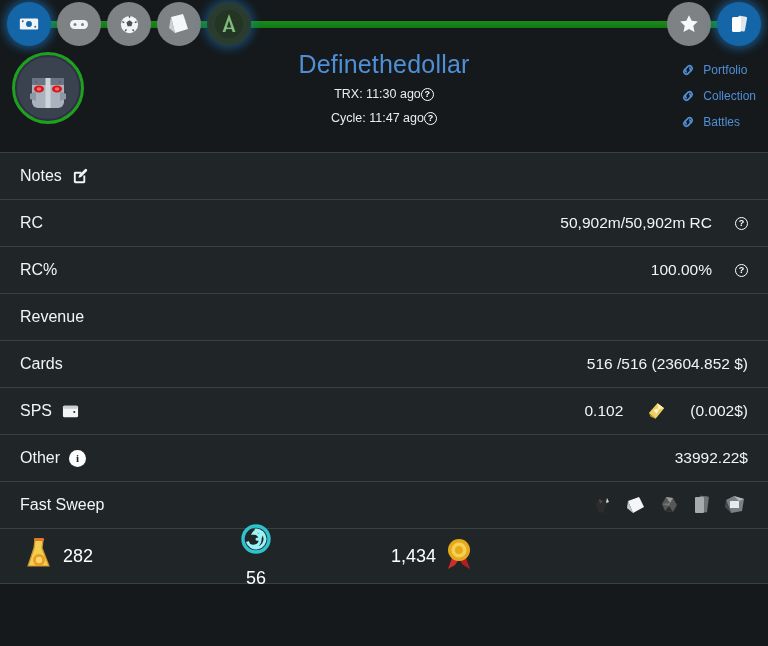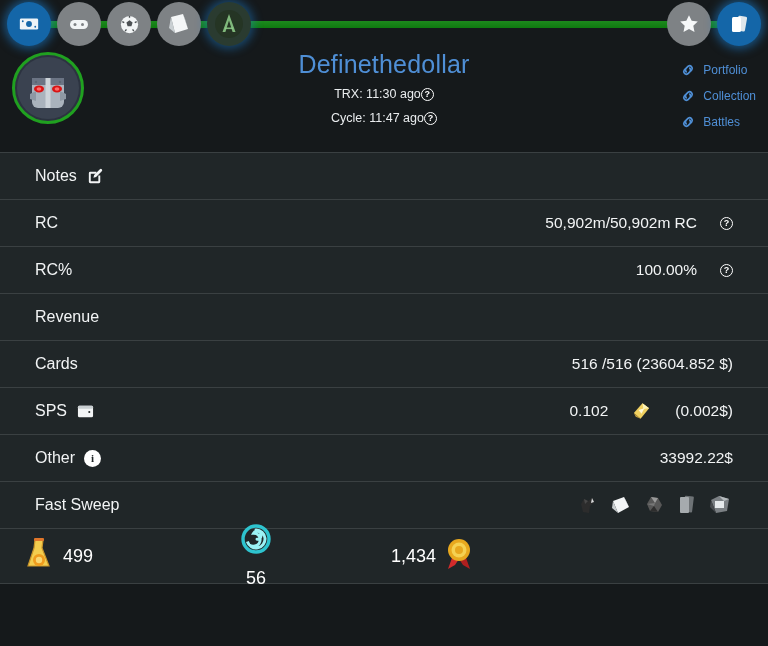--- a/index.html
+++ b/index.html
@@ -60,21 +60,21 @@
     color: #4f8fd6; font-size: 12px; margin-bottom: 10px;
   }
   .link-row svg { flex: 0 0 auto; }
 
   
   .rows { border-top: 1px solid #3a4042; }
   .row {
     height: 47px; background: #202628;
     border-bottom: 1px solid #3a4042;
     display: flex; align-items: center;
-    padding: 0 35px;
+    padding: 0 20px;
   }
   .row .label {
     font-size: 16px; color: #f2f4f5; display: flex; align-items: center; gap: 9px;
     white-space: nowrap;
   }
   .row .value {
     margin-left: auto; font-size: 15.5px; color: #f2f4f5;
     display: flex; align-items: center; gap: 23px; white-space: nowrap;
   }
   .icon-white { display: inline-flex; align-items: center; }
@@ -344,21 +344,21 @@
     <div class="res c1">
       <span>
         <svg width="30" height="34" viewBox="0 0 30 34">
           <path d="M11 3 h8 l-1 8 l7 18 H4 l6 -18 z" fill="#f3cd4e"></path>
           <path d="M11 3 h8 l-1 8 l7 18 H4 l6 -18 z" fill="none" stroke="#c9952a" stroke-width="1.2"></path>
           <circle cx="15" cy="23" r="6" fill="#ef9c1e"></circle>
           <circle cx="15" cy="23" r="3.2" fill="#f9d873"></circle>
           <rect x="10" y="1" width="10" height="3" rx="1" fill="#e0762a"></rect>
         </svg>
       </span>
-      <span>499</span>
+      <span>282</span>
     </div>
 
     <div class="res c2">
       <span>
         <svg width="30" height="30" viewBox="0 0 30 30">
           <circle cx="15" cy="15" r="13" fill="none" stroke="#2ec4cf" stroke-width="3.4"></circle>
           <path d="M15 6 a9 9 0 1 1 -8.6 11.6 a6.5 6.5 0 1 0 6.2 -8.4 a4 4 0 1 1 3.4 6" fill="none" stroke="#9bf2f5" stroke-width="3" stroke-linecap="round"></path>
         </svg>
       </span>
       <span>56</span>

